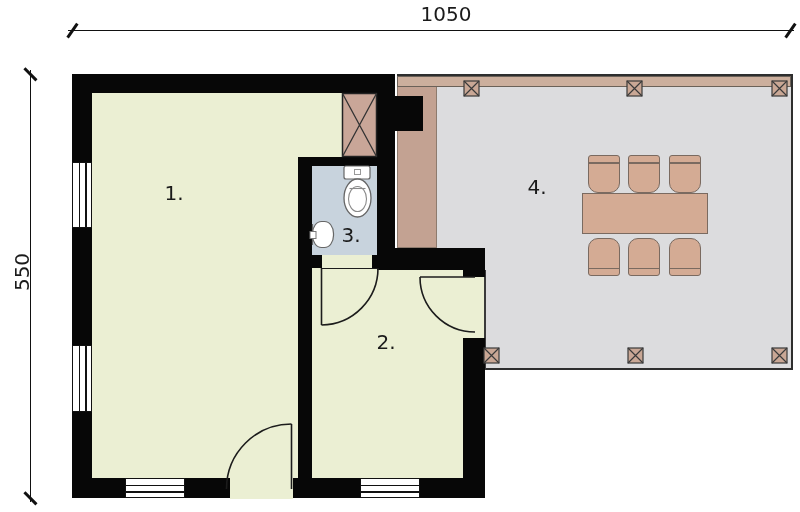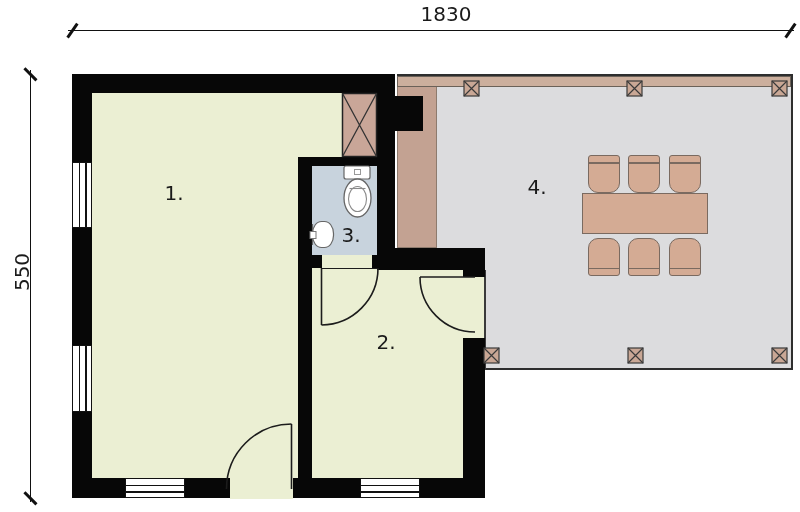--- a/index.html
+++ b/index.html
@@ -167,20 +167,20 @@
   </svg>
 
   <div class="abs roomlabel" style="left:144px;top:181px;">1.</div>
   <div class="abs roomlabel" style="left:356px;top:330px;">2.</div>
   <div class="abs roomlabel" style="left:321px;top:223px;">3.</div>
   <div class="abs roomlabel" style="left:507px;top:175px;">4.</div>
 
   <div class="abs dimline" style="left:68px;top:29.5px;width:726px;height:1.5px;"></div>
   <div class="abs tick" style="left:70.8px;top:21.5px;transform:rotate(35deg);"></div>
   <div class="abs tick" style="left:788.8px;top:21.5px;transform:rotate(35deg);"></div>
-  <div class="abs dimlabel" style="left:406px;top:4px;width:80px;">1830</div>
+  <div class="abs dimlabel" style="left:406px;top:4px;width:80px;">1050</div>
 
   <div class="abs dimline" style="left:29.5px;top:70px;width:1.5px;height:432px;"></div>
   <div class="abs tick" style="left:28.8px;top:65.5px;transform:rotate(-45deg);"></div>
   <div class="abs tick" style="left:28.8px;top:489.5px;transform:rotate(-45deg);"></div>
   <div class="abs dimlabel" style="left:-2px;top:262px;width:48px;transform:rotate(-90deg);">550</div>
 
 </div>
 
 </body></html>

